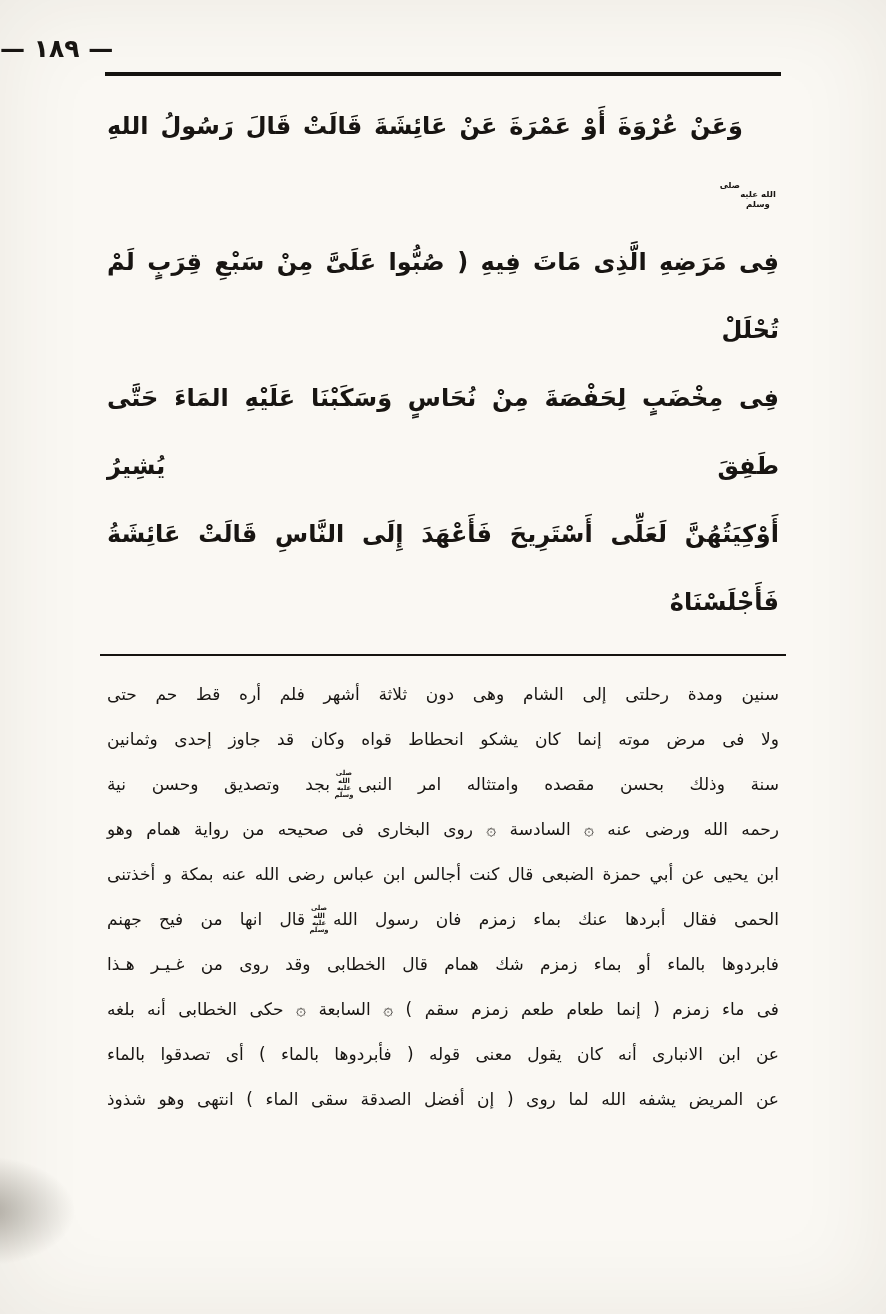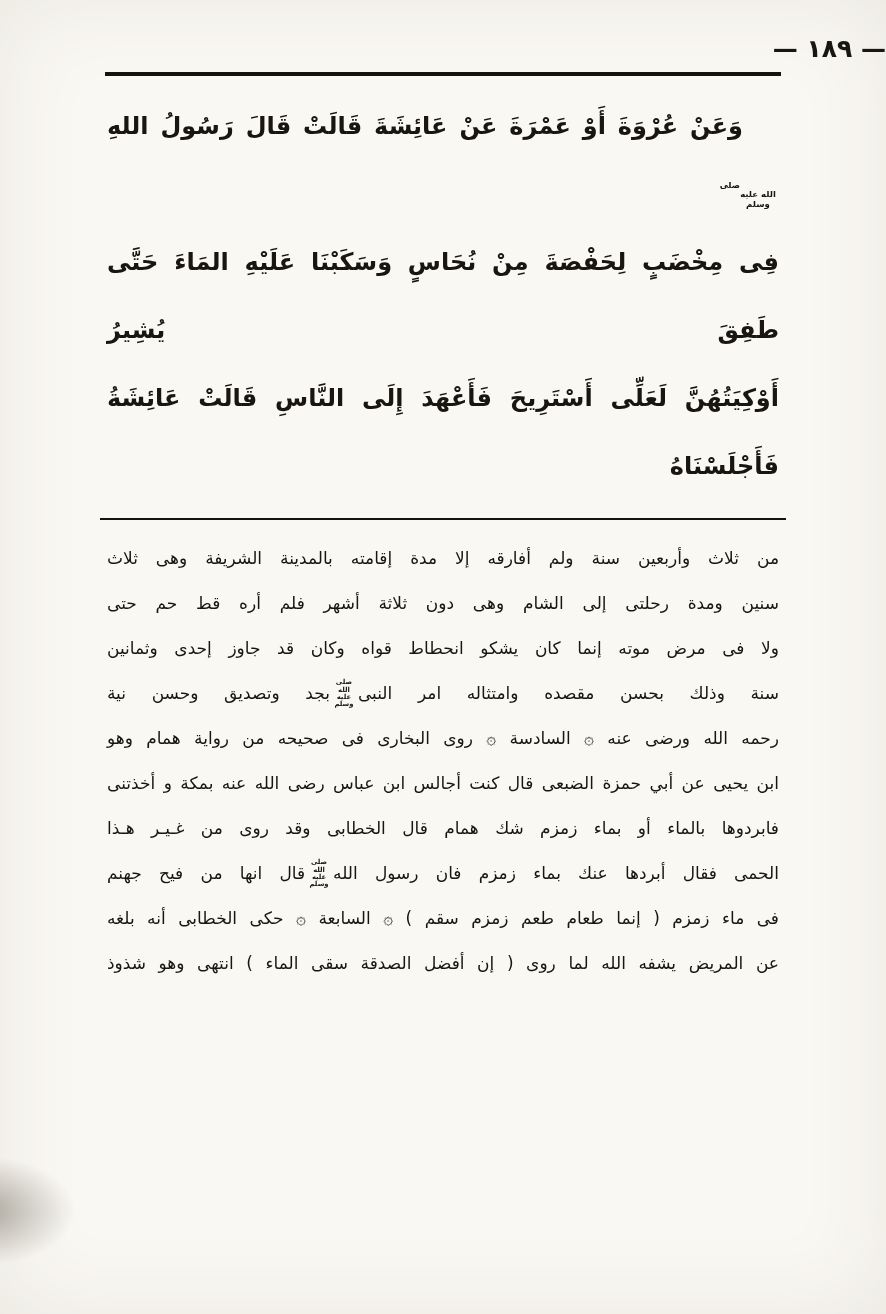--- a/index.html
+++ b/index.html
@@ -11,21 +11,21 @@
   }
   .page {
     position:relative;
     width:886px; height:1314px;
     background:#faf8f3;
     box-shadow: inset 0 0 90px rgba(60,50,30,0.08);
     overflow:hidden;
   }
   .page-header {
     margin-top:34px;
-    text-align:right;
+    text-align:left;
     font-size:25px;
     font-weight:bold;
     line-height:30px;
     letter-spacing:1px;
   }
   .rule { border:0; margin:0 auto; }
   .rule.thick { width:676px; border-top:4px solid #15130f; margin-top:8px; }
   .rule.thin  { width:686px; border-top:2px solid #15130f; margin-top:18px; }
 
   section { width:672px; margin:0 auto; }
@@ -78,34 +78,35 @@
 <div class="page">
 
   <div class="page-header" dir="rtl">
     <span>— ١٨٩ —</span>
   </div>
 
   <div class="rule thick"></div>
 
   <section class="hadith" dir="rtl" lang="ar">
     <p class="h-line indent"><span>وَعَنْ عُرْوَةَ أَوْ عَمْرَةَ عَنْ عَائِشَةَ قَالَتْ قَالَ رَسُولُ اللهِ</span><span class="saw saw-lg">صلى الله عليه وسلم</span></p>
+    <p class="h-line">فِى مَرَضِهِ الَّذِى مَاتَ فِيهِ ( صُبُّوا عَلَىَّ مِنْ سَبْعِ قِرَبٍ لَمْ تُحْلَلْ</p>
     <p class="h-line">فِى مِخْضَبٍ لِحَفْصَةَ مِنْ نُحَاسٍ وَسَكَبْنَا عَلَيْهِ المَاءَ حَتَّى طَفِقَ يُشِيرُ</p>
     <p class="h-line">أَوْكِيَتُهُنَّ لَعَلِّى أَسْتَرِيحَ فَأَعْهَدَ إِلَى النَّاسِ قَالَتْ عَائِشَةُ فَأَجْلَسْنَاهُ</p>
   </section>
 
   <div class="rule thin"></div>
 
   <section class="commentary" dir="rtl" lang="ar">
-    <p class="c-line">من ثلاث وأربعين سنة ولم أفارقه إلا مدة إقامته بالمدينة الشريفة وهى ثلاث</p>
     <p class="c-line">سنين ومدة رحلتى إلى الشام وهى دون ثلاثة أشهر فلم أره قط حم حتى</p>
     <p class="c-line">ولا فى مرض موته إنما كان يشكو انحطاط قواه وكان قد جاوز إحدى وثمانين</p>
     <p class="c-line"><span>سنة وذلك بحسن مقصده وامتثاله امر النبى</span><span class="saw saw-sm">صلى الله عليه وسلم</span><span>بجد وتصديق وحسن نية</span></p>
     <p class="c-line">رحمه الله ورضى عنه ۞ السادسة ۞ روى البخارى فى صحيحه من رواية همام وهو</p>
     <p class="c-line">ابن يحيى عن أبي حمزة الضبعى قال كنت أجالس ابن عباس رضى الله عنه بمكة و أخذتنى</p>
+    <p class="c-line"><span>الحمى فقال أبردها عنك بماء زمزم فان رسول الله</span><span class="saw saw-sm">صلى الله عليه وسلم</span><span>قال انها من فيح جهنم</span></p>
     <p class="c-line">فابردوها بالماء أو بماء زمزم شك همام قال الخطابى وقد روى من غـيـر هـذا</p>
-    <p class="c-line"><span>الحمى فقال أبردها عنك بماء زمزم فان رسول الله</span><span class="saw saw-sm">صلى الله عليه وسلم</span><span>قال انها من فيح جهنم</span></p>
     <p class="c-line">فى ماء زمزم ( إنما طعام طعم زمزم سقم ) ۞ السابعة ۞ حكى الخطابى أنه بلغه</p>
+    <p class="c-line">عن ابن الانبارى أنه كان يقول معنى قوله ( فأبردوها بالماء ) أى تصدقوا بالماء</p>
     <p class="c-line">عن المريض يشفه الله لما روى ( إن أفضل الصدقة سقى الماء ) انتهى وهو شذوذ</p>
   </section>
 
   <div class="smudge"></div>
 
 </div>
 
 </body></html>

